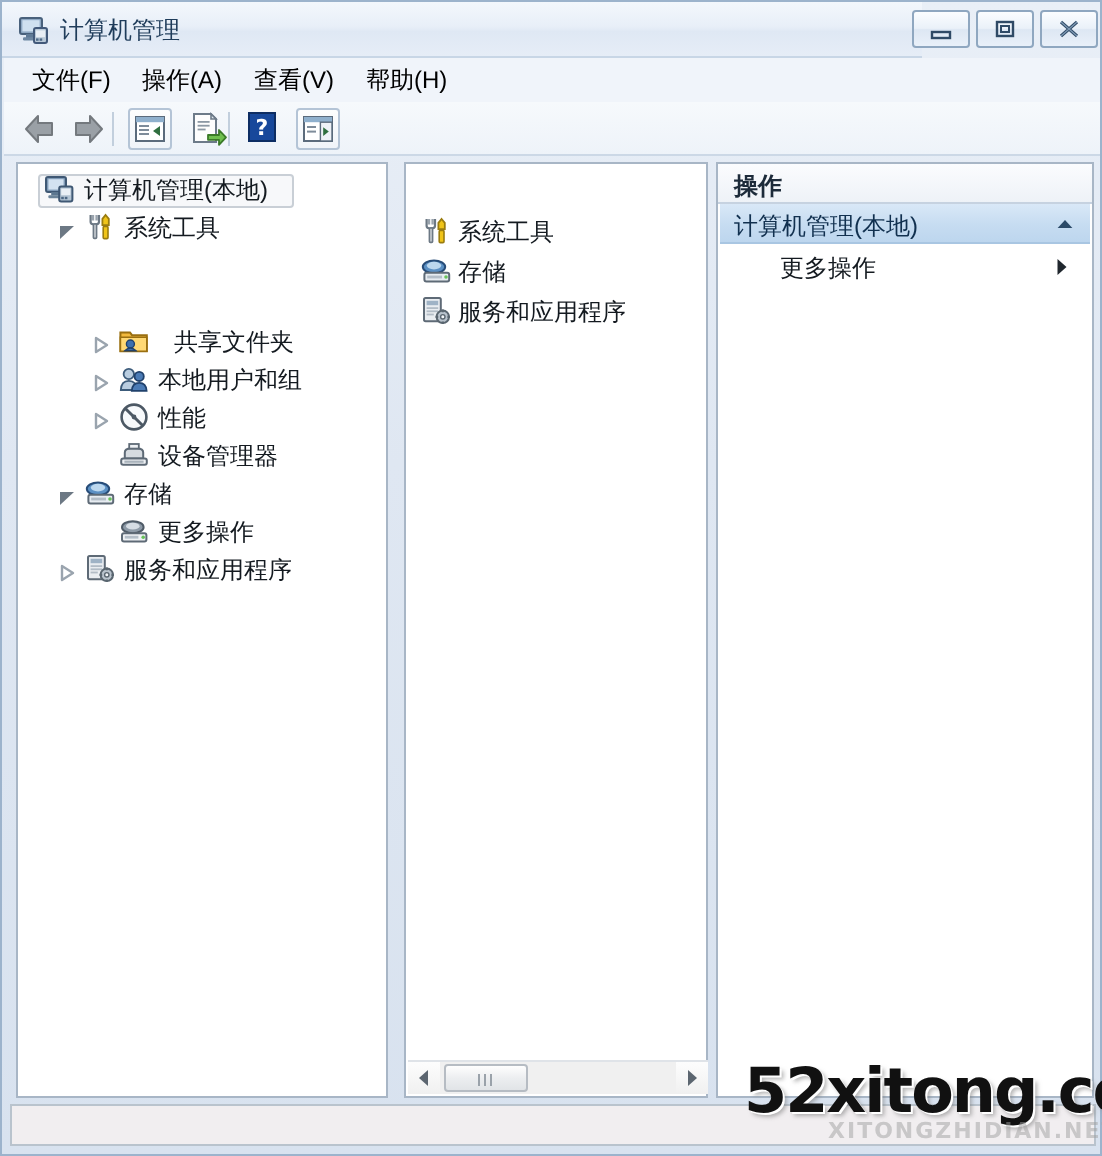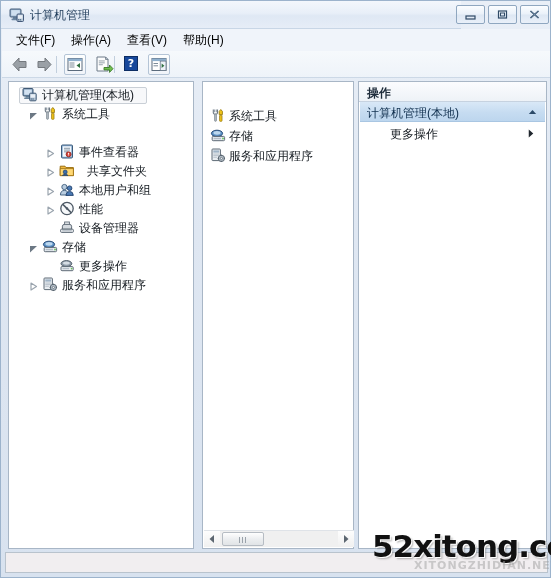--- a/index.html
+++ b/index.html
@@ -426,39 +426,20 @@
             <path d="M3.3 1.5 L3.3 5 Q3.3 6.2 5.4 6.2 Q7.5 6.2 7.5 5 L7.5 1.5" fill="none" stroke="#6c7884" stroke-width="1.1"></path>
             <rect x="4.7" y="6" width="1.6" height="7.2" rx="0.5" fill="#c9ced3" stroke="#6c7884" stroke-width="0.8"></rect>
             <rect x="9.6" y="7.2" width="2.4" height="6.1" rx="0.6" fill="#f0c419" stroke="#9a7c10" stroke-width="0.8"></rect>
             <path d="M10.8 1.5 L12.4 3.4 L12.4 6.6 L9.2 6.6 L9.2 3.4 Z" fill="#f0c419" stroke="#9a7c10" stroke-width="0.9"></path>
           </svg>
         </span>
         <span class="tree-label" style="left:53px">系统工具</span>
       </div>
 
 
-      <div class="tree-row" style="top:60px">
-        <span class="tree-twisty" style="left:37px">
-          <svg width="9" height="9" viewBox="0 0 9 9">
-              <path d="M2 1 L7.5 4.5 L2 8 Z" fill="none" stroke="#9aa4ae" stroke-width="1.2" stroke-linejoin="round"></path>
-            </svg>
-        </span>
-        <span class="tree-icon" style="left:50px">
-          <svg width="16" height="15" viewBox="0 0 16 15">
-            <rect x="2.5" y="1" width="11" height="13" rx="1" fill="#8fb3d6" stroke="#3c5b7a" stroke-width="1"></rect>
-            <rect x="3.8" y="2.3" width="8.4" height="10.4" fill="#f4f8fc"></rect>
-            <rect x="5" y="3.8" width="6" height="0.9" fill="#7d8d9d"></rect>
-            <rect x="5" y="5.6" width="6" height="0.9" fill="#7d8d9d"></rect>
-            <rect x="5" y="7.4" width="4" height="0.9" fill="#7d8d9d"></rect>
-            <circle cx="9.6" cy="10.3" r="2.5" fill="#d7443a" stroke="#8d241d" stroke-width="0.8"></circle>
-            <path d="M9.6 8.9 L9.6 10.7 M9.6 11.5 L9.6 11.9" stroke="#ffffff" stroke-width="1"></path>
-          </svg>
-        </span>
-        <span class="tree-label" style="left:70px">事件查看器</span>
-      </div>
 
       <div class="tree-row" style="top:79px">
         <span class="tree-twisty" style="left:37px">
           <svg width="9" height="9" viewBox="0 0 9 9">
               <path d="M2 1 L7.5 4.5 L2 8 Z" fill="none" stroke="#9aa4ae" stroke-width="1.2" stroke-linejoin="round"></path>
             </svg>
         </span>
         <span class="tree-icon" style="left:50px">
           <svg width="16" height="15" viewBox="0 0 16 15">
             <path d="M1.2 3.2 L6 3.2 L7 4.6 L14.4 4.6 L14.4 12.6 L1.2 12.6 Z" fill="#f2b93d" stroke="#9a6f10" stroke-width="1"></path>

